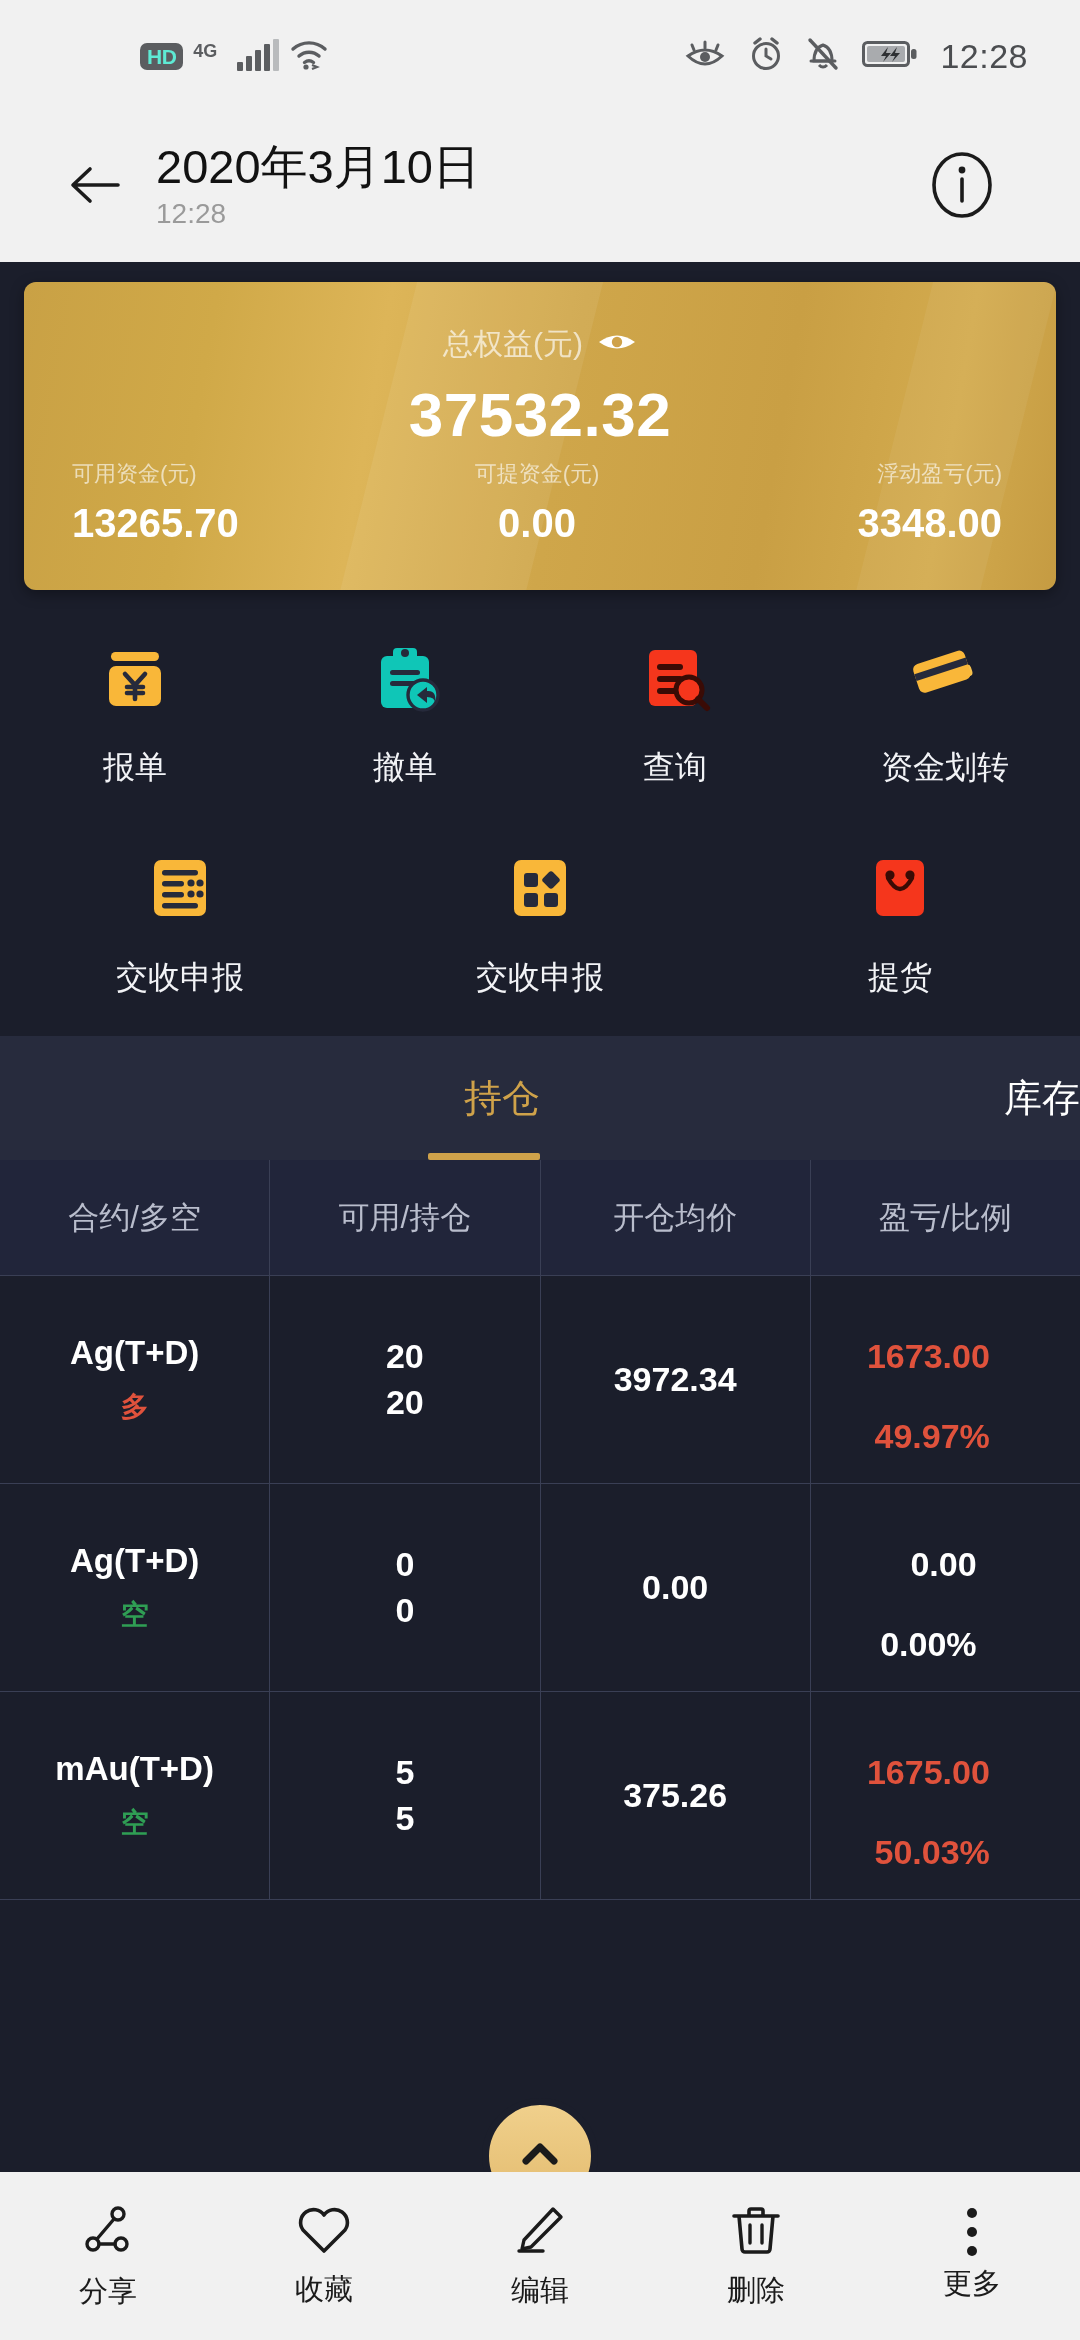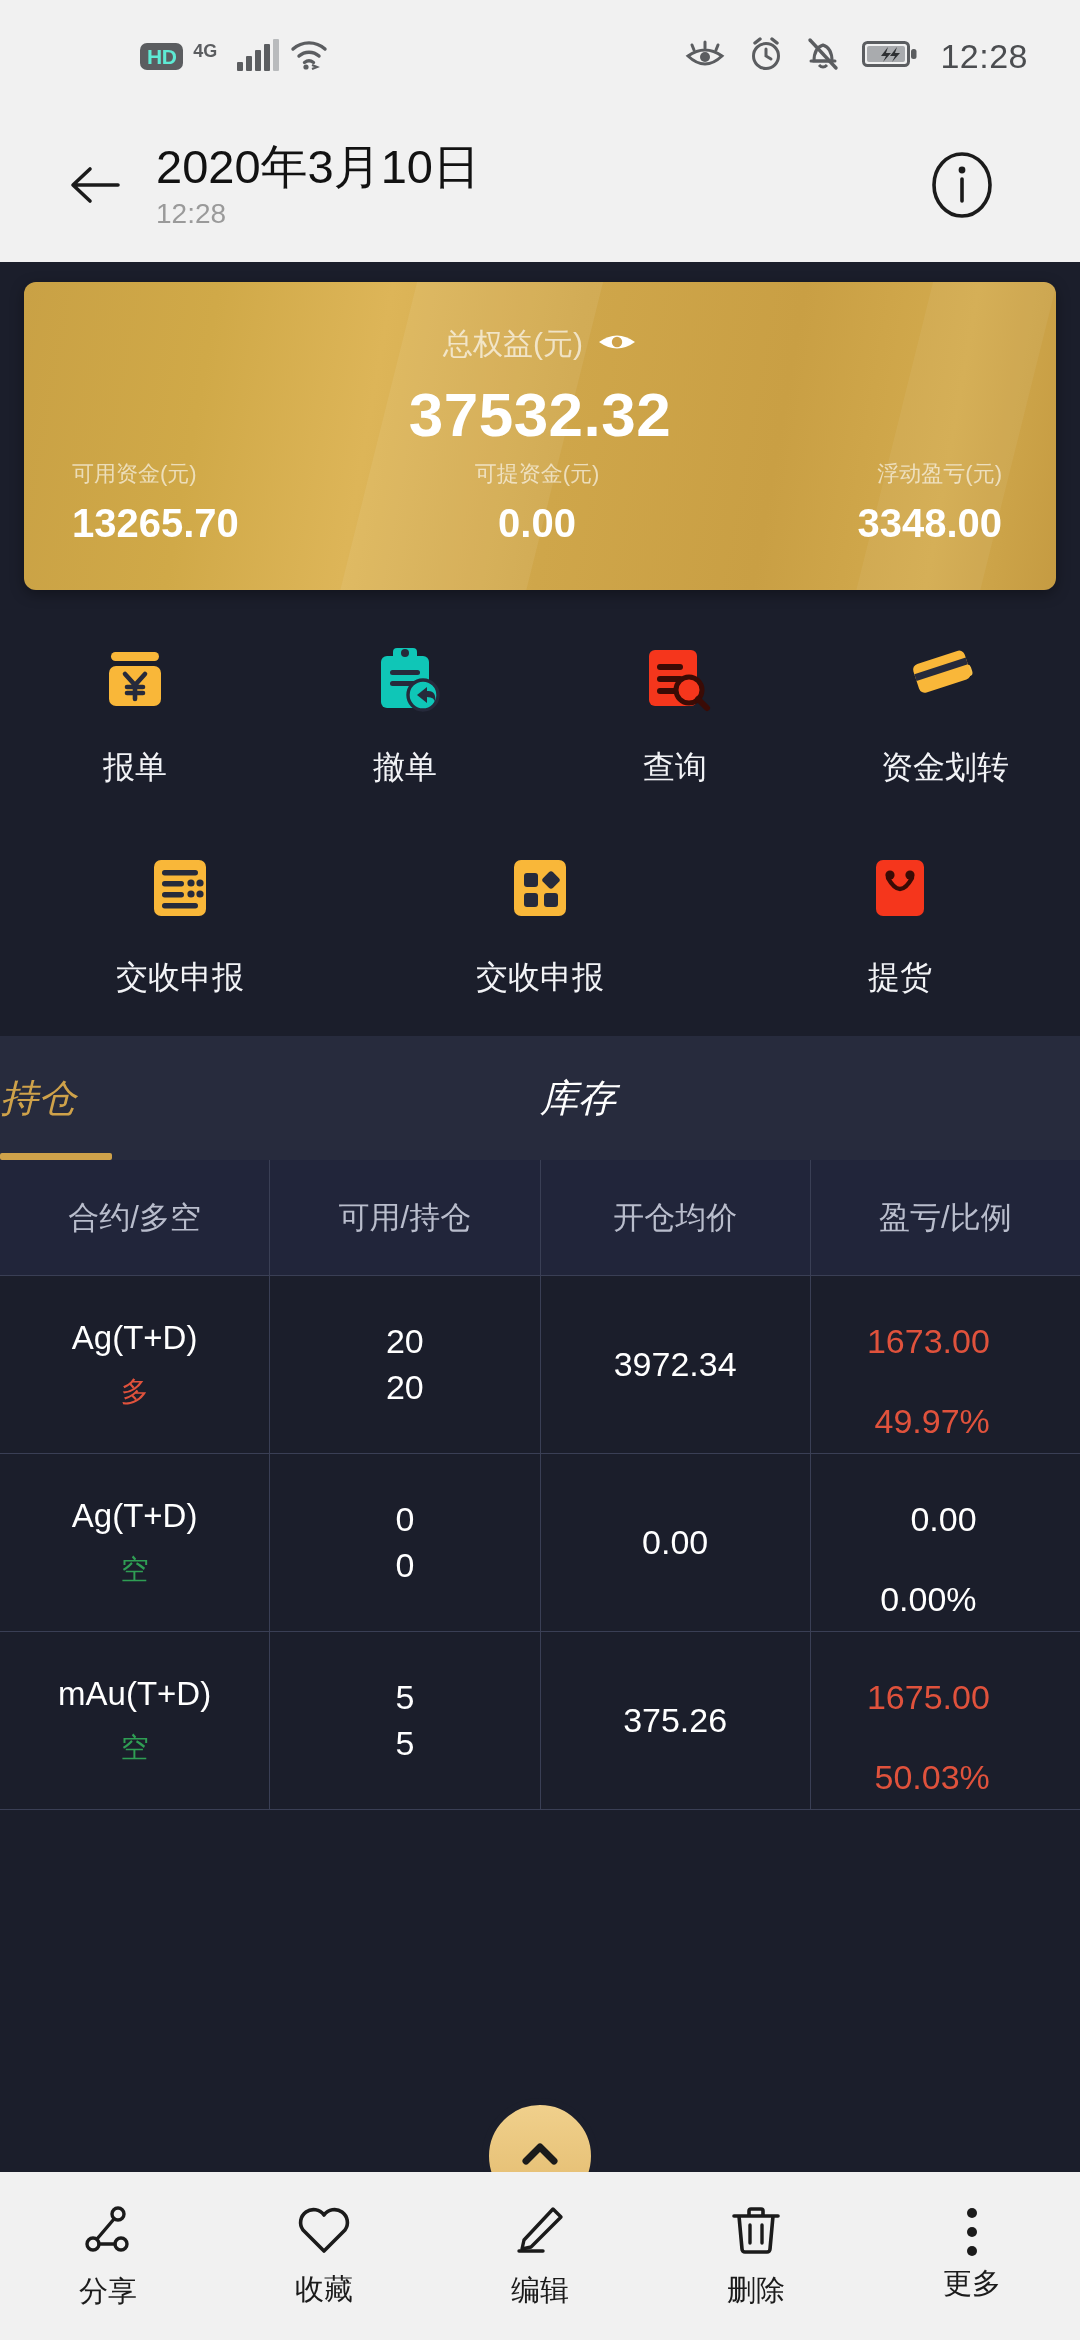--- a/index.html
+++ b/index.html
@@ -78,36 +78,36 @@
   
   .grid-area { padding:48px 0 36px 0; background:#1b1e2b; }
   .grid-row { display:flex; }
   .grid-row + .grid-row { margin-top:58px; }
   .grid-cell { flex:1; display:flex; flex-direction:column; align-items:center; }
   .gi-box { width:80px; height:80px; display:flex; align-items:center; justify-content:center; }
   .gi-label { margin-top:28px; font-size:32px; color:#f2f3f6; }
 
   
   .tabs-wrap { background:#272b3d; height:124px; display:flex; }
-  .tab { flex:1; display:flex; flex-direction:column; align-items:flex-start; justify-content:center; position:relative;font-style:italic; }
+  .tab { flex:1; display:flex; flex-direction:column; align-items:flex-end; justify-content:center; position:relative; }
   .tab-label { font-size:38px; color:#fff; }
   .tab.active .tab-label { color:#cfa24a; }
   .tab-underline { position:absolute; bottom:0; width:112px; height:7px; background:#cfa24a; border-radius:2px; }
 
   
   .table { background:#1b1e2b; }
   .trow { display:flex; border-bottom:1px solid #3a3f55; }
   .thead { height:116px; background:#21253a; }
   .thead .tcell { color:#b9bdcc; font-size:31px; }
   .tcell {
     flex:1; display:flex; flex-direction:column; align-items:center; justify-content:center;
     border-right:1px solid #3a3f55; color:#fff; position:relative;
   }
   .tcell:last-child { border-right:none; }
-  .tbody .trow { height:178px; }
+  .tbody .trow { height:208px;font-weight:bold; }
   .c-name { text-align:center; }
   .c-name .nm { font-size:33px; color:#fff; }
   .c-name .side { font-size:28px; margin-top:16px; }
   .side.long { color:#e0523c; }
   .side.short { color:#2f9e54; }
   .stack { display:flex; flex-direction:column; align-items:center; }
   .stack span { font-size:34px; line-height:1.35; }
   .ralign { align-items:flex-end; padding-right:34px; }
   .ralign span { font-size:34px; line-height:1.35;margin-top:34px; }
   .pl-up { color:#e0523c; }

